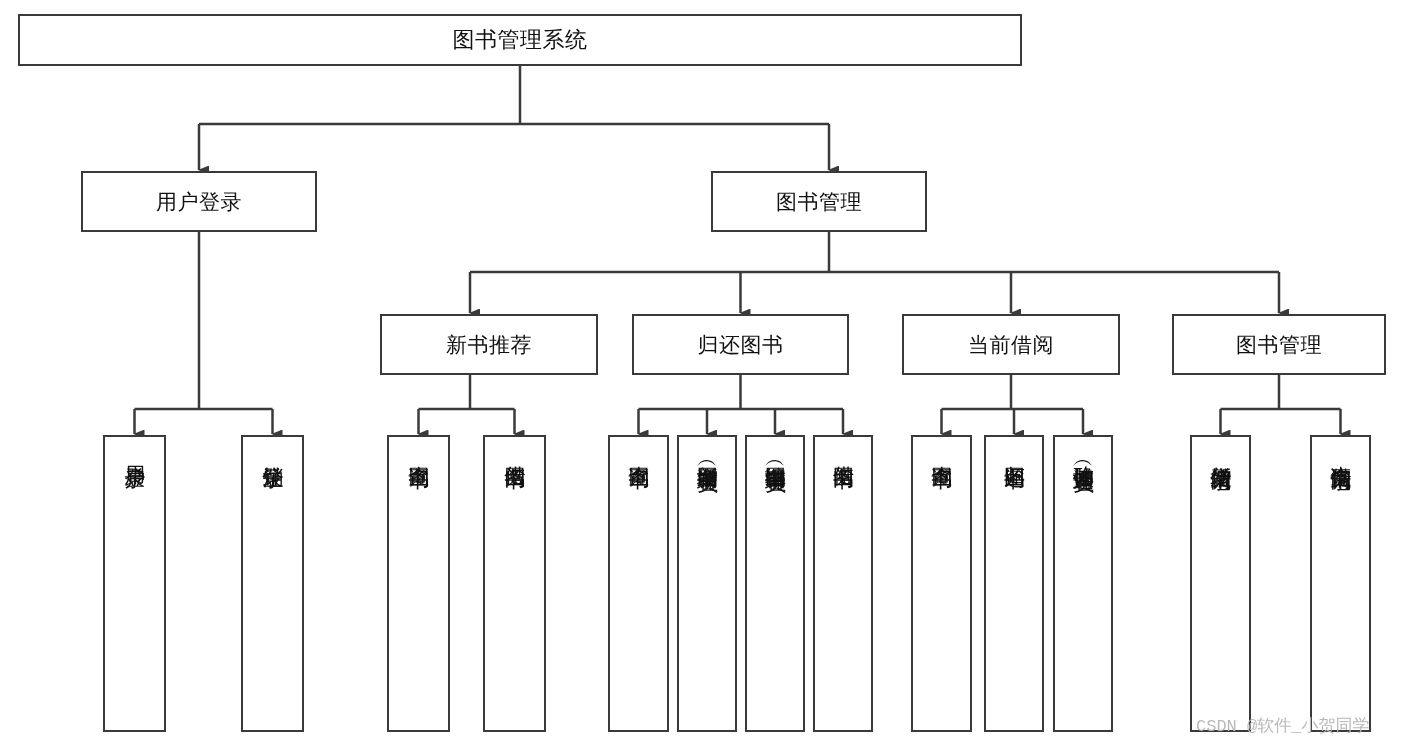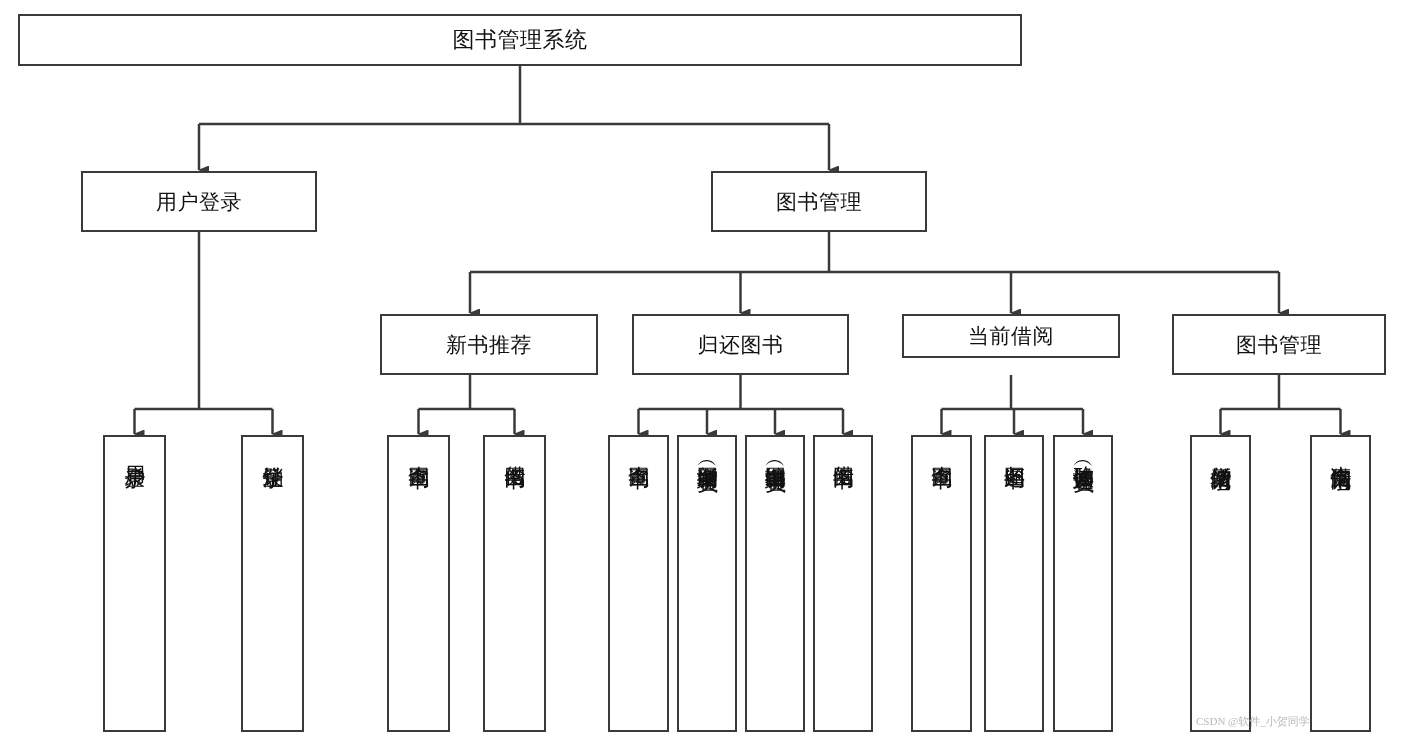--- a/index.html
+++ b/index.html
@@ -54,24 +54,24 @@
     text-orientation: upright;
     font-size: 21px;
     line-height: 1.18;
     letter-spacing: 1px;
   }
   .node.root .label { font-size: 22px; }
   .watermark {
     position: absolute;
     z-index: 5;
     color: #b9b9b9;
-    font-size: 11px;
+    font-size: 17px;
     white-space: nowrap;
     pointer-events: none;
-    font-family: Liberation Serif, serif;
+    font-family: Liberation Mono, monospace;
   }
 </style>
 </head>
 <body>
 
 <div id="diagram-root">
   <svg class="wires" viewBox="0 0 1405 747" xmlns="http://www.w3.org/2000/svg">
     <defs>
       <marker id="arrowhead" markerWidth="9" markerHeight="11" refX="4.5" refY="10" orient="auto" markerUnits="userSpaceOnUse">
         <path d="M0,0 L9,0 L4.5,11 Z" fill="#3a3a3a"></path>
@@ -123,21 +123,21 @@
       </div>
       <div class="node horiz" style="left: 711px; top: 171px; width: 216px; height: 61px; border-color: rgb(58, 58, 58); background: rgb(255, 255, 255);">
         <span class="label" style="color: rgb(17, 17, 17);">图书管理</span>
       </div>
       <div class="node horiz" style="left: 380px; top: 314px; width: 218px; height: 61px; border-color: rgb(58, 58, 58); background: rgb(255, 255, 255);">
         <span class="label" style="color: rgb(17, 17, 17);">新书推荐</span>
       </div>
       <div class="node horiz" style="left: 632px; top: 314px; width: 217px; height: 61px; border-color: rgb(58, 58, 58); background: rgb(255, 255, 255);">
         <span class="label" style="color: rgb(17, 17, 17);">归还图书</span>
       </div>
-      <div class="node horiz" style="left: 902px; top: 314px; width: 218px; height: 44px; border-color: rgb(58, 58, 58); background: rgb(255, 255, 255);">
+      <div class="node horiz" style="left: 902px; top: 314px; width: 218px; height: 61px; border-color: rgb(58, 58, 58); background: rgb(255, 255, 255);">
         <span class="label" style="color: rgb(17, 17, 17);">当前借阅</span>
       </div>
       <div class="node horiz" style="left: 1172px; top: 314px; width: 214px; height: 61px; border-color: rgb(58, 58, 58); background: rgb(255, 255, 255);">
         <span class="label" style="color: rgb(17, 17, 17);">图书管理</span>
       </div>
       <div class="node vert" style="left: 103px; top: 435px; width: 63px; height: 297px; border-color: rgb(58, 58, 58); background: rgb(255, 255, 255);">
         <span class="label" style="color: rgb(17, 17, 17);">用户登录</span>
       </div>
       <div class="node vert" style="left: 241px; top: 435px; width: 63px; height: 297px; border-color: rgb(58, 58, 58); background: rgb(255, 255, 255);">
         <span class="label" style="color: rgb(17, 17, 17);">注销登录</span>

